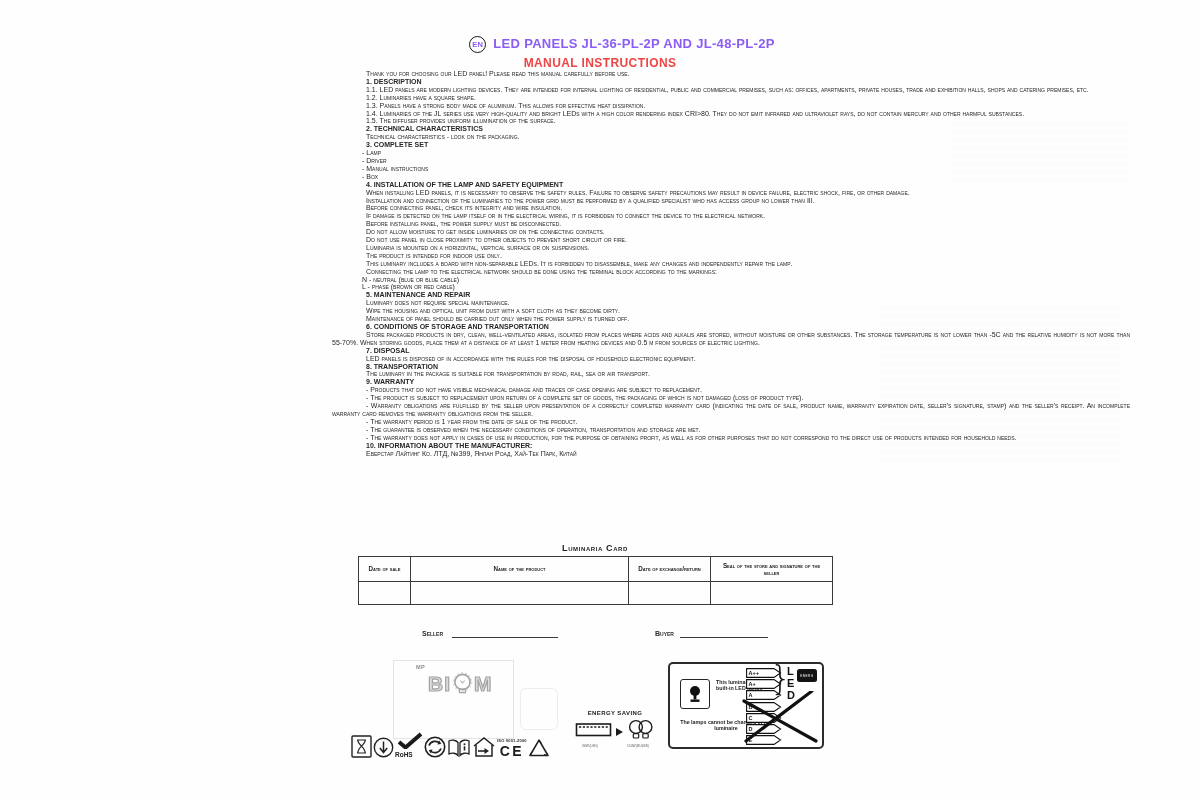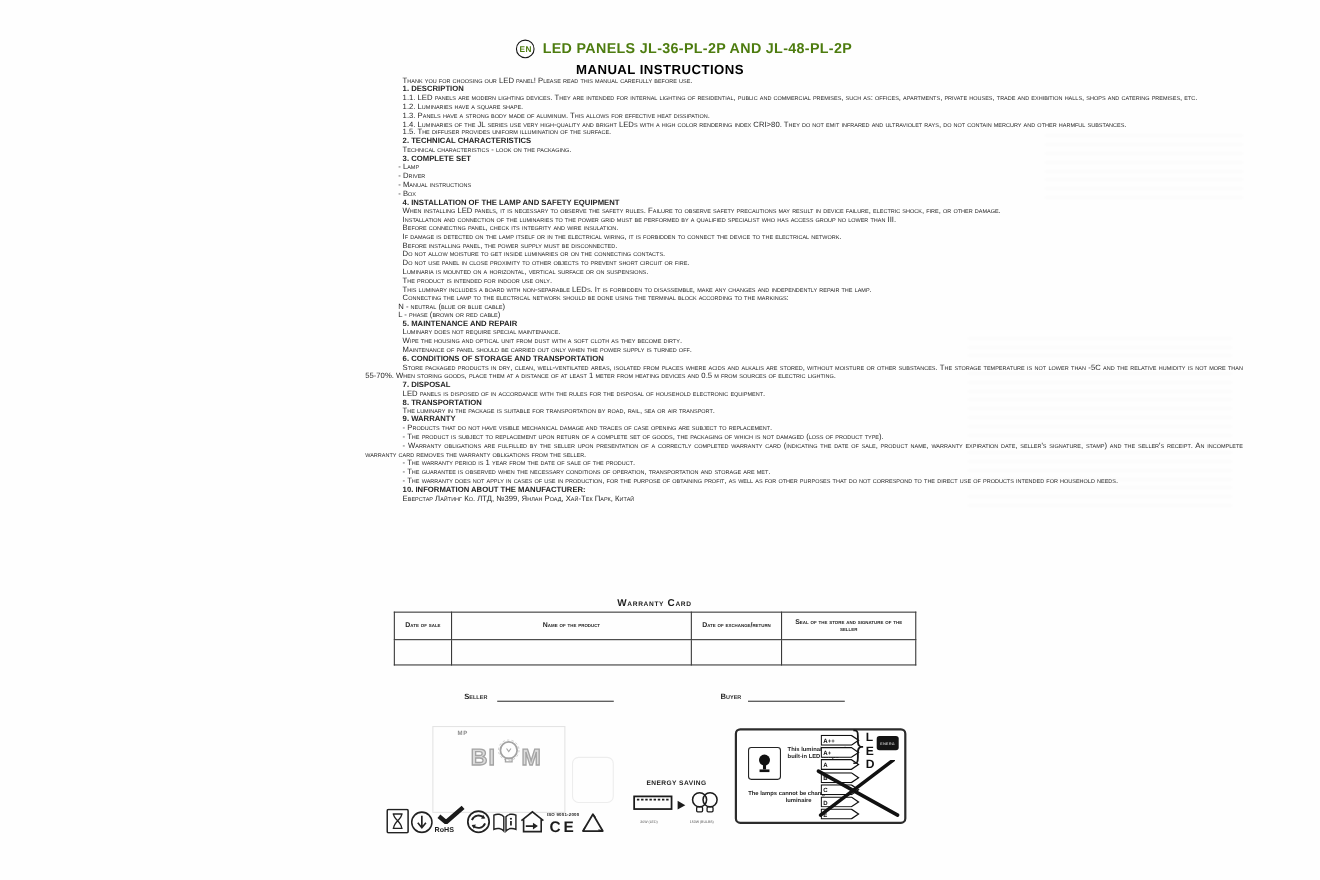--- a/index.html
+++ b/index.html
@@ -2,26 +2,26 @@
 <html><head>
 <meta charset="utf-8">
 <style>
   html,body{margin:0;padding:0;}
   .page{
     position:relative; width:1200px; height:800px; background:#fefefe;
     font-family:"Liberation Sans", sans-serif; color:#232323; overflow:hidden;
   }
   
   .hdr{position:absolute; top:36px; left:0; width:100%; text-align:center;}
-  .hdr-line1{font-size:13px; font-weight:bold; letter-spacing:.3px; color:#4d7c0f;margin-left:44px;}
+  .hdr-line1{font-size:13px; font-weight:bold; letter-spacing:.3px; color:#8b5cf6;margin-left:44px;}
   .en-badge{
     display:inline-block; width:15px; height:15px; line-height:15px; border:1.4px solid #161616;
     border-radius:50%; font-size:7.5px; font-weight:bold; text-align:center; vertical-align:1px; margin-right:7px;
   }
-  .hdr-line2{font-size:12px; font-weight:bold; letter-spacing:.4px; margin-top:3px; color:#000000;}
+  .hdr-line2{font-size:12px; font-weight:bold; letter-spacing:.4px; margin-top:3px; color:#ef4444;}
   
   .doc{
     position:absolute; left:332px; top:70px; width:798px;
     font-size:7px; line-height:7.9px; font-variant:small-caps; color:#262626;
   }
   .blk{text-indent:34px; text-align:justify;}
   .blk.h{font-weight:bold;}
   .blk.li{text-indent:30px;}
   
   .wtitle{
@@ -35,21 +35,21 @@
     padding:3px 4px; line-height:7.5px; height:18px; vertical-align:middle; color:#1d1d1d;
   }
   .wtd{height:20px;}
   
   .sig{position:absolute; top:630px; font-size:7px; font-weight:bold; font-variant:small-caps; color:#2a2a2a;}
   .sigline{position:absolute; top:637px; border-bottom:1.2px solid #3a3a3a;}
   
   .faint-card{position:absolute; left:393px; top:660px; width:119px; height:77px; border:1px solid #e4e4e4;}
   .faint-square{position:absolute; left:520px; top:688px; width:36px; height:40px; border:1px solid #ededed; border-radius:6px;}
   .mp{position:absolute; left:416px; top:664px; font-size:5.5px; font-weight:bold; color:#8c8c8c; letter-spacing:.5px;}
-  .biom{position:absolute; left:398px; top:672px; display:flex; align-items:flex-end; gap:1px;padding-left:30px;}
+  .biom{position:absolute; left:398px; top:672px; display:flex; align-items:flex-start; gap:1px;padding-left:30px;}
   .biom-txt{
     font-size:21px; font-weight:800; letter-spacing:1px; color:#dcdcdc;
     -webkit-text-stroke:1.2px #a3a3a3;
   }
   
   .icons{position:absolute; left:351px; top:728px; display:flex; align-items:flex-end; gap:1px; height:30px;}
   .icn{display:flex; flex-direction:column; align-items:center; justify-content:flex-end;}
   .rohs-wrap{position:relative; width:28px; height:26px;}
   .rohs-check{position:absolute; left:2px; top:0;}
   .rohs-label{position:absolute; left:0; bottom:0; font-size:6.5px; font-weight:bold; color:#1b1b1b;}
@@ -142,21 +142,21 @@
       <div class="blk p">- Products that do not have visible mechanical damage and traces of case opening are subject to replacement.</div>
       <div class="blk p">- The product is subject to replacement upon return of a complete set of goods, the packaging of which is not damaged (loss of product type).</div>
       <div class="blk p">- Warranty obligations are fulfilled by the seller upon presentation of a correctly completed warranty card (indicating the date of sale, product name, warranty expiration date, seller's signature, stamp) and the seller's receipt. An incomplete warranty card removes the warranty obligations from the seller.</div>
       <div class="blk p">- The warranty period is 1 year from the date of sale of the product.</div>
       <div class="blk p">- The guarantee is observed when the necessary conditions of operation, transportation and storage are met.</div>
       <div class="blk p">- The warranty does not apply in cases of use in production, for the purpose of obtaining profit, as well as for other purposes that do not correspond to the direct use of products intended for household needs.</div>
       <div class="blk h">10. INFORMATION ABOUT THE MANUFACTURER:</div>
       <div class="blk p">Еверстар Лайтинг Ко. ЛТД, №399, Янлан Роад, Хай-Тек Парк, Китай</div>
     </div>
 
-  <div class="wtitle">Warranty Card</div>
+  <div class="wtitle">Luminaria Card</div>
   <table class="wtable">
     <colgroup>
         <col style="width:52px">
         <col style="width:218px">
         <col style="width:82px">
         <col style="width:122px">
       </colgroup>
     <tbody>
         <tr>
 

